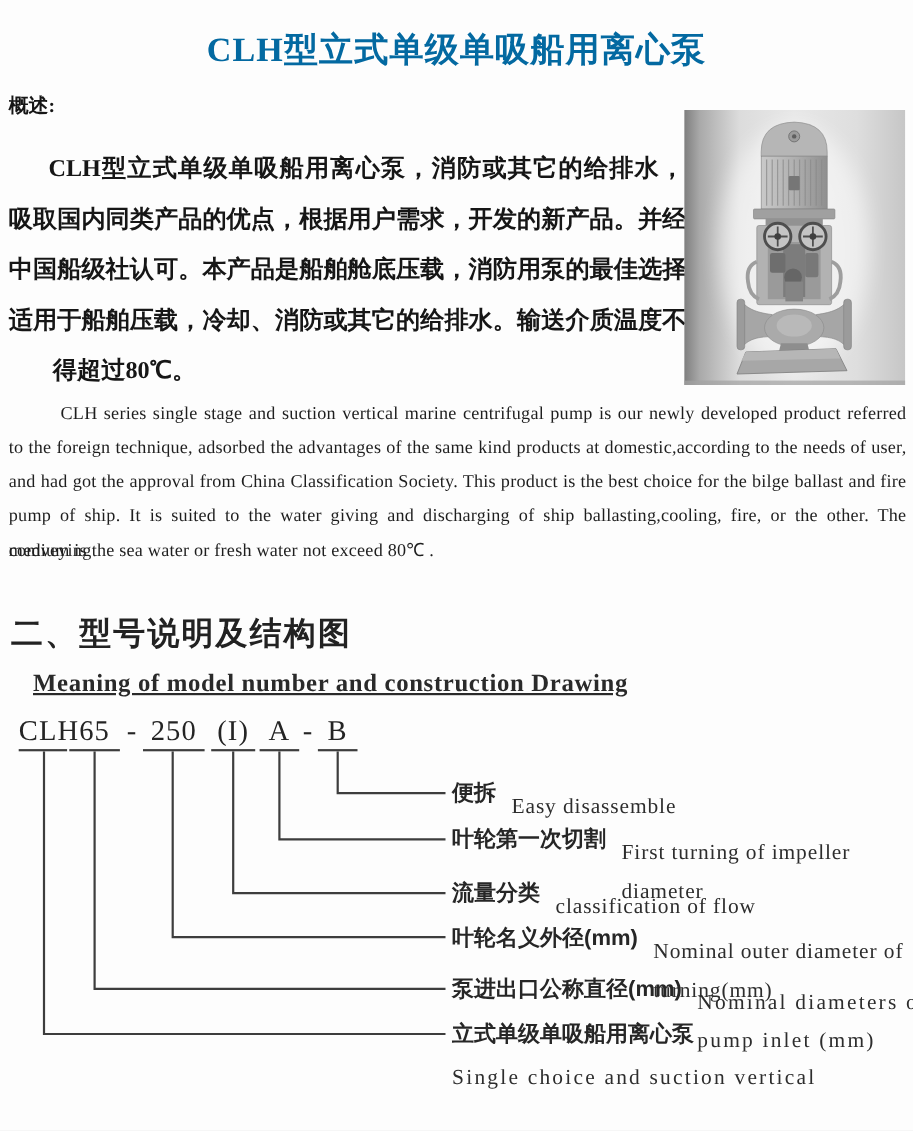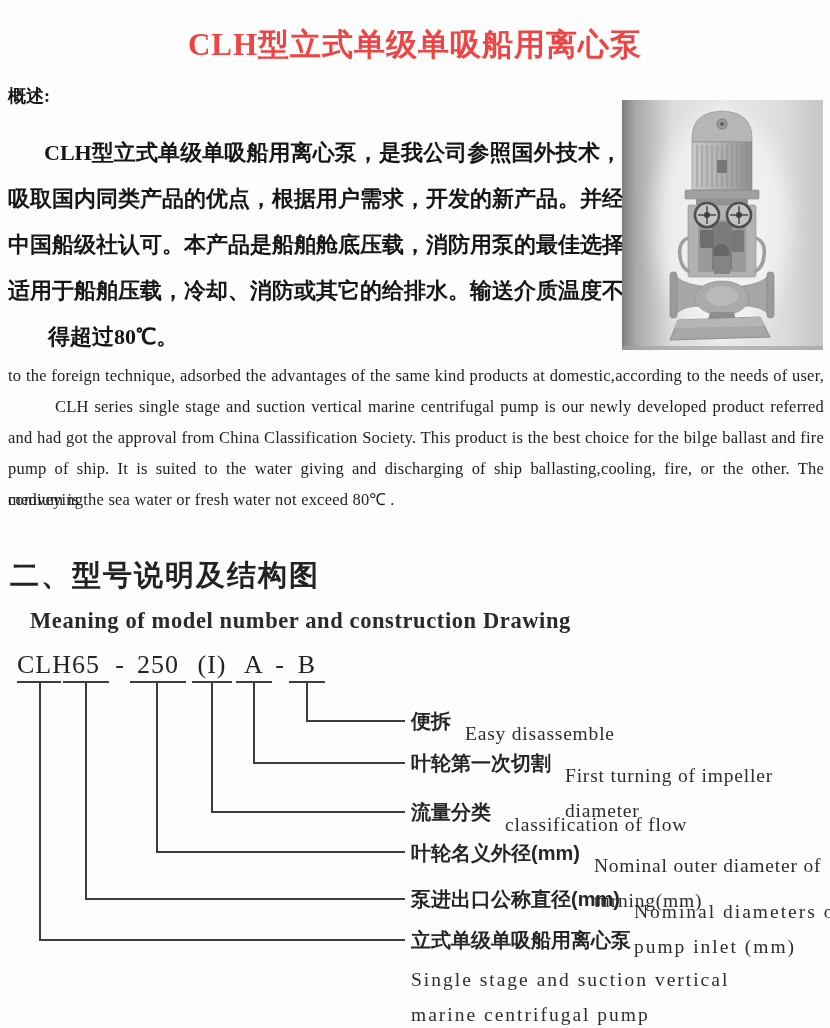--- a/index.html
+++ b/index.html
@@ -5,21 +5,21 @@
   html,body{margin:0;padding:0;background:#e9e9e9;}
   .page{
     position:relative;width:830px;height:1028px;background:#fdfdfd;
     margin:0 auto;overflow:hidden;
     font-family:"Liberation Serif",serif;color:#1c1c1c;
   }
   .abs{position:absolute;}
 
   .title{
     top:24px;left:0;width:830px;text-align:center;
-    font-size:31px;font-weight:bold;letter-spacing:1px;color:#ef4444;
+    font-size:31px;font-weight:bold;letter-spacing:1px;color:#0369a1;
   }
   .overview-heading{
     top:84px;left:8px;font-size:18px;font-weight:bold;color:#161616;
   }
   .cn-para{top:130px;left:8px;width:614px;}
   .cn-line{
     font-size:22px;font-weight:bold;line-height:46px;height:46px;
     color:#161616;text-align:justify;text-align-last:justify;
     white-space:nowrap;
   }
@@ -33,21 +33,21 @@
   }
   .en-line.first{padding-left:47px;}
   .en-line.last{text-align-last:left;}
 
   .sec2-cn{
     top:556px;left:10px;font-size:29px;font-weight:bold;
     font-family:"Liberation Sans",sans-serif;color:#222;letter-spacing:2px;
   }
   .sec2-en{
     top:608px;left:30px;font-size:22.5px;font-weight:600;
-    color:#2a2a2a;letter-spacing:0.6px;
+    color:#2a2a2a;letter-spacing:0.6px;text-decoration:underline;
   }
 
   .seg{
     top:650px;height:31px;font-size:26px;color:#242424;
     text-align:center;line-height:30px;letter-spacing:1px;
   }
   .seg.u{border-bottom:2px solid #3d3d3d;}
   .seg0{left:17px;width:44px;}
   .seg1{left:63px;width:46px;}
   .seg2{left:110px;width:20px;}
@@ -83,21 +83,21 @@
 </head>
 <body>
 
 <div class="page">
 
   <div class="abs title">CLH型立式单级单吸船用离心泵</div>
 
   <div class="abs overview-heading">概述:</div>
 
   <div class="abs cn-para">
-    <div class="cn-line first">CLH型立式单级单吸船用离心泵，是我公司参照国外技术，</div>
+    <div class="cn-line first">CLH型立式单级单吸船用离心泵，消防或其它的给排水，</div>
     <div class="cn-line">吸取国内同类产品的优点，根据用户需求，开发的新产品。并经</div>
     <div class="cn-line">中国船级社认可。本产品是船舶舱底压载，消防用泵的最佳选择。</div>
     <div class="cn-line">适用于船舶压载，冷却、消防或其它的给排水。输送介质温度不</div>
     <div class="cn-line last">得超过80℃。</div>
   </div>
 
   <svg class="abs photo" viewBox="0 0 201 250" xmlns="http://www.w3.org/2000/svg">
     <defs>
       <linearGradient id="bgGrad" x1="0" y1="0" x2="1" y2="0">
         <stop offset="0" stop-color="#7e7e7e"></stop>
@@ -171,22 +171,22 @@
     </g>
     <g>
       <path d="M88,212 L112,212 L116,228 L84,228 Z" fill="#8e8e8e"></path>
       <polygon points="56,220 138,217 148,237 48,240" fill="#a7a7a7" stroke="#828282" stroke-width="0.8"></polygon>
       <polygon points="56,220 138,217 142,226 52,228" fill="#b6b6b6"></polygon>
       <rect x="0" y="246" width="201" height="4" fill="#a3a3a3" opacity="0.7"></rect>
     </g>
   </svg>
 
   <div class="abs en-para">
+    <div class="en-line first">CLH series single stage and suction vertical marine centrifugal pump is our newly developed product referred</div>
     <div class="en-line">to the foreign technique, adsorbed the advantages of the same kind products at domestic,according to the needs of user,</div>
-    <div class="en-line first">CLH series single stage and suction vertical marine centrifugal pump is our newly developed product referred</div>
     <div class="en-line">and had got the approval from China Classification Society. This product is the best choice for the bilge ballast and fire</div>
     <div class="en-line">pump of ship. It is suited to the water giving and discharging of ship ballasting,cooling, fire, or the other. The comveying</div>
     <div class="en-line last">medium is the sea water or fresh water not exceed 80℃ .</div>
   </div>
 
   <div class="abs sec2-cn">二、型号说明及结构图</div>
   <div class="abs sec2-en">Meaning of model number and construction Drawing</div>
 
   <div class="abs seg seg0 u">CLH</div>
   <div class="abs seg seg1 u">65</div>
@@ -244,18 +244,17 @@
     <span class="lbl-cn">泵进出口公称直径(mm)</span>
     <span class="lbl-en">
       <span class="en-l">Nominal diameters of</span>
       <span class="en-l">pump inlet (mm)</span>
     </span>
   </div>
 
   <div class="abs lbl lbl6 sp">
     <span class="lbl-cn">立式单级单吸船用离心泵</span>
     <span class="lbl-en">
-      <span class="en-l">Single stage and suction vertical</span>
-      <span class="en-l">marine centrifugal pump</span>
+      <span class="en-l">Single choice and suction vertical</span>
     </span>
   </div>
 
 </div>
 
 </body></html>

